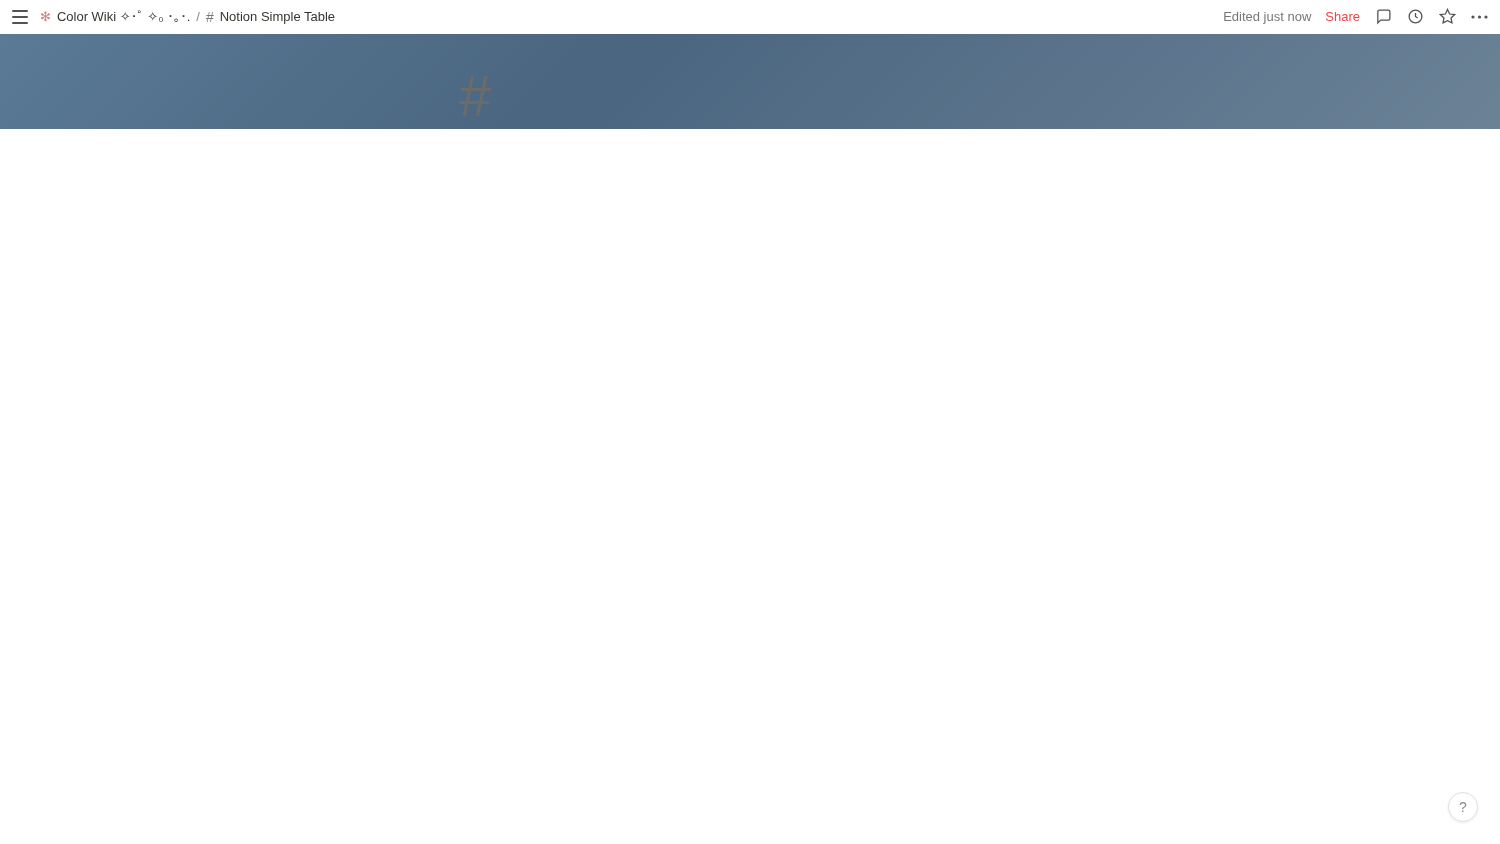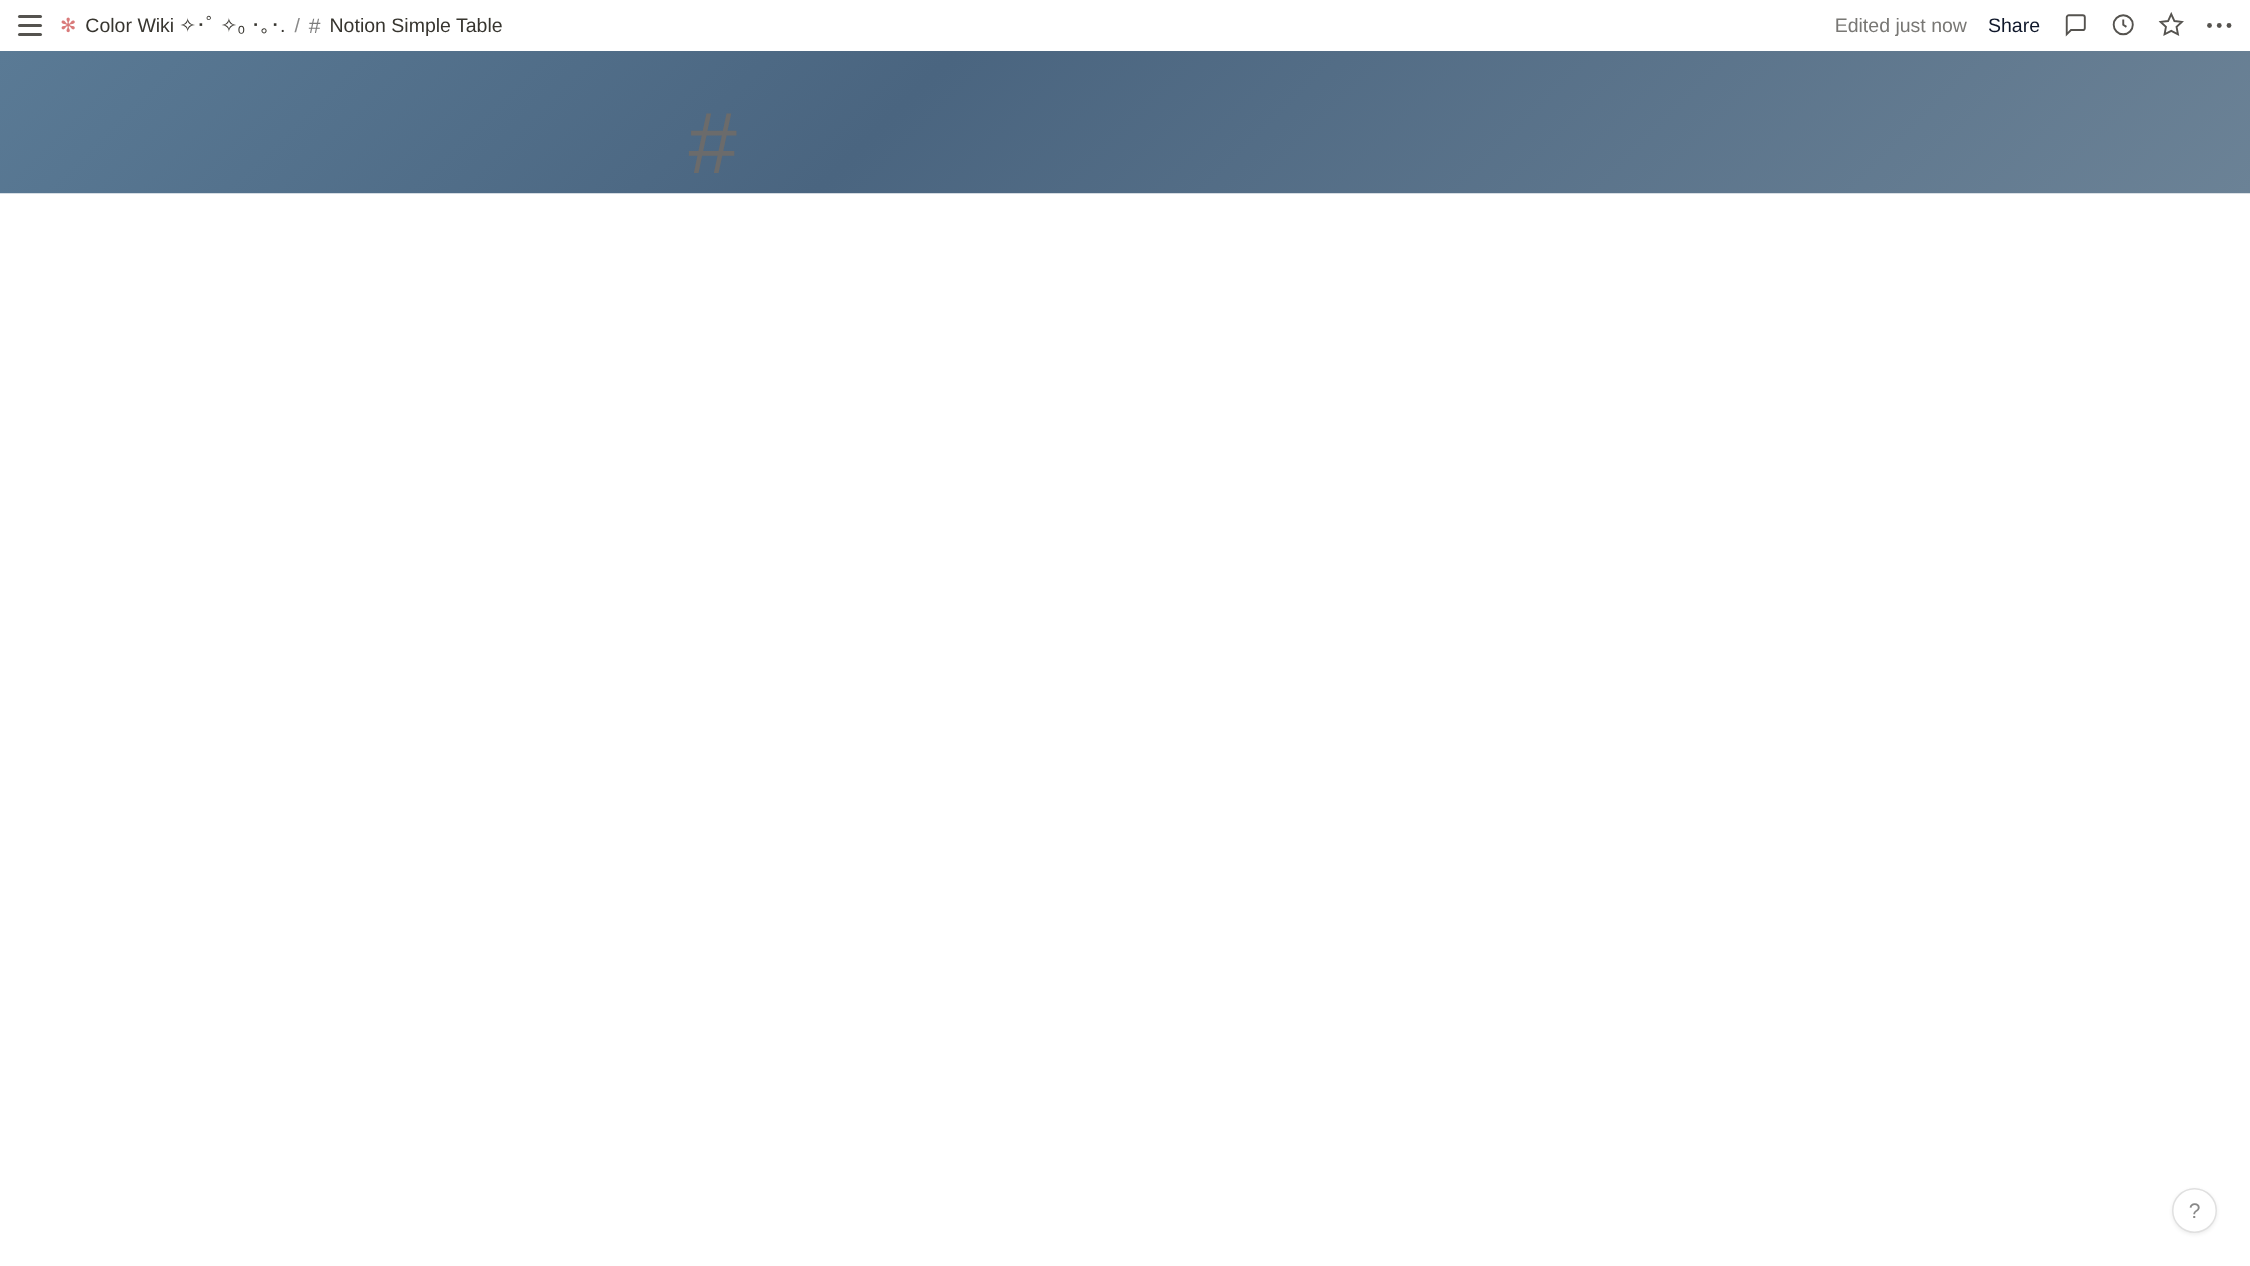--- a/index.html
+++ b/index.html
@@ -8,21 +8,21 @@
 .topbar { height: 34px; display: flex; align-items: center; padding: 0 12px; border-bottom: 1px solid transparent; position: relative; z-index: 5; background: #fff; }
 .topbar-left { display: flex; align-items: center; gap: 6px; }
 .hamburger { width: 16px; height: 14px; display: flex; flex-direction: column; justify-content: space-between; cursor: pointer; }
 .hamburger span { display: block; height: 2px; background: #55534f; border-radius: 1px; }
 .breadcrumb { display: flex; align-items: center; gap: 6px; margin-left: 6px; font-size: 13px; color: #37352f; }
 .bc-icon { color: #d97a7a; font-size: 13px; }
 .bc-sep { color: #888; }
 .hash-small { font-size: 14px; color: #7a7a7a; }
 .topbar-right { margin-left: auto; display: flex; align-items: center; gap: 14px; font-size: 13px; color: #787774; }
 .tb-icon { width: 18px; height: 18px; display: flex; align-items: center; justify-content: center; cursor: pointer; color: #55534f; }
-.share { color: #0f172a; cursor: pointer; }
+.share { color: #ef4444; cursor: pointer; }
 
 .cover { height: 95px; background: linear-gradient(135deg, #5a7a95 0%, #4a6580 40%, #6b8296 100%); position: relative; }
 .page-icon { position: absolute; left: 459px; top: 62px; font-size: 58px; color: #6b6b6b; font-weight: 400; z-index: 2; }
 
 .page-body { max-width: 1500px; position: relative; }
 .page-title { position: absolute; left: 459px; top: 54px; font-size: 38px; font-weight: 700; color: #37352f; }
 
 .table-toolbar { position: absolute; left: 872px; top: 90px; display: flex; align-items: center; border: 1px solid #e4e4e2; border-radius: 4px; background: #fff; height: 28px; box-shadow: 0 1px 2px rgba(0,0,0,0.05); }
 .tb-btn { padding: 0 8px; height: 26px; display: flex; align-items: center; gap: 4px; font-size: 13px; color: #37352f; cursor: pointer; border-right: 1px solid #eee; }
 .tb-btn:last-child { border-right: none; }

